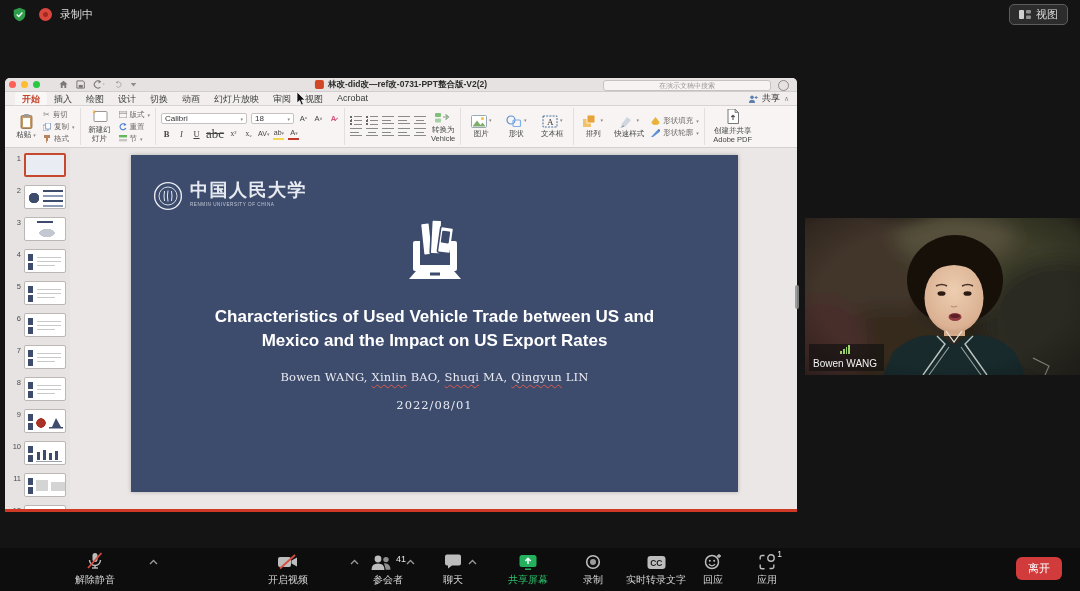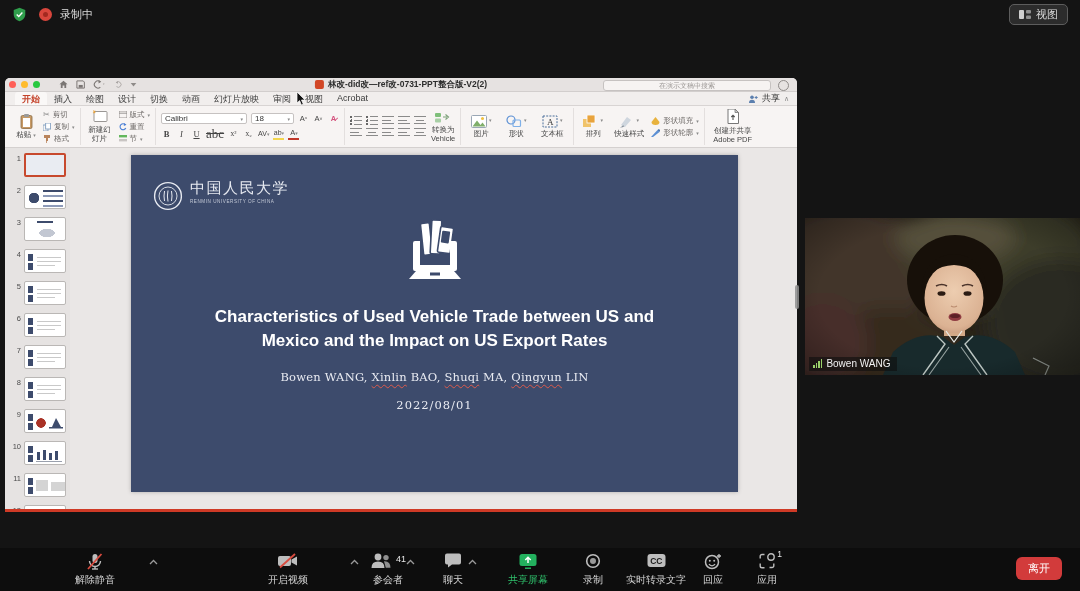--- a/index.html
+++ b/index.html
@@ -103,37 +103,37 @@
      background-position:3px 4px,3px 13px,11px 6px,26px 8px;}
   .t-columns{background-image:
      linear-gradient(#3d4b6c,#3d4b6c),
      linear-gradient(#d0d0d0,#d0d0d0),linear-gradient(#d0d0d0,#d0d0d0),linear-gradient(#d0d0d0,#d0d0d0);
      background-size:20px 2px,6px 13px,6px 13px,6px 13px;
      background-position:10px 3px,10px 8px,19px 8px,28px 8px;}
   .canvas{flex:1;background:#eae7e6;position:relative;}
   
   .slide{position:absolute;left:61px;top:7px;width:607px;height:337px;background:#3d4b6c;box-shadow:0 0 4px rgba(0,0,0,.25);}
   .ruc{position:absolute;left:22px;top:26px;display:flex;gap:7px;align-items:flex-start;color:#e7eaf1;}
-  .ruc-cn{font-family:"DejaVu Serif",serif;font-size:15px;font-weight:normal;letter-spacing:1.5px;line-height:1;}
+  .ruc-cn{font-family:"DejaVu Serif",serif;font-size:18px;font-weight:bold;letter-spacing:1.5px;line-height:1;}
   .ruc-en{font-size:4.6px;letter-spacing:.55px;color:#c3c9d6;margin-top:3px;}
   .slide-icon{position:absolute;left:50%;transform:translateX(-50%);top:62px;}
   .stitle{position:absolute;left:0;right:0;top:150px;text-align:center;color:#fff;font-weight:bold;font-size:17px;line-height:24px;}
   .sauthors{position:absolute;left:0;right:0;top:215px;text-align:center;color:#e9ebf2;font-family:"DejaVu Serif",serif;font-size:11.5px;letter-spacing:.2px;}
   .wavy{text-decoration:underline;text-decoration-style:wavy;text-decoration-color:#dd5a4c;text-decoration-thickness:1px;text-underline-offset:2.5px;}
   .sdate{position:absolute;left:0;right:0;top:243px;text-align:center;color:#e9ebf2;font-family:"DejaVu Serif",serif;font-size:11.5px;letter-spacing:1px;}
   
   .video{position:absolute;left:805px;top:218px;width:275px;height:157px;background:#000;overflow:hidden;}
-  .nametag{position:absolute;left:4px;bottom:4px;display:flex;align-items:center;gap:4px;background:rgba(15,15,15,.62);padding:1px 7px 2px 4px;font-size:10px;color:#f2f2f2;}
+  .nametag{position:absolute;left:4px;bottom:4px;display:flex;align-items:center;gap:4px;background:rgba(15,15,15,.62);padding:1px 7px 2px 4px;font-size:10px;color:#f2f2f2;flex-direction:column;}
   .sigbars{display:flex;align-items:flex-end;gap:1px;}
   .sigbars i{display:block;width:1.6px;background:#9bd26a;}
   .handle{position:absolute;left:795px;top:285px;width:4px;height:24px;border-radius:2px;background:#8f8f8f;opacity:.85;}
   
   .zbar{position:absolute;left:0;right:0;bottom:0;height:43px;background:#0d0d0d;}
   .tool{position:absolute;top:5px;width:120px;display:flex;flex-direction:column;align-items:center;gap:3px;color:#d6d6d6;font-size:10px;white-space:nowrap;cursor:default;}
-  .tool .ic{height:17px;display:flex;align-items:flex-start;gap:4px;}
+  .tool .ic{height:17px;display:flex;align-items:flex-end;gap:4px;}
   .tool .cnt{font-size:9px;color:#e8e8e8;align-self:flex-start;margin-top:1px;}
   .tool.green{color:#2fbf6b;}
   .chevron{position:absolute;top:11px;}
   .leave{position:absolute;right:18px;top:9px;width:46px;height:23px;background:#d23b3b;border-radius:6px;color:#fff;font-size:11px;display:flex;align-items:center;justify-content:center;cursor:default;}
   .badge1{position:absolute;top:-4px;right:-7px;font-size:8.5px;color:#e8e8e8;}
   .appsic{position:relative;}
   
   .cursor{position:absolute;left:296px;top:92px;z-index:40;}
 </style>
 </head>

